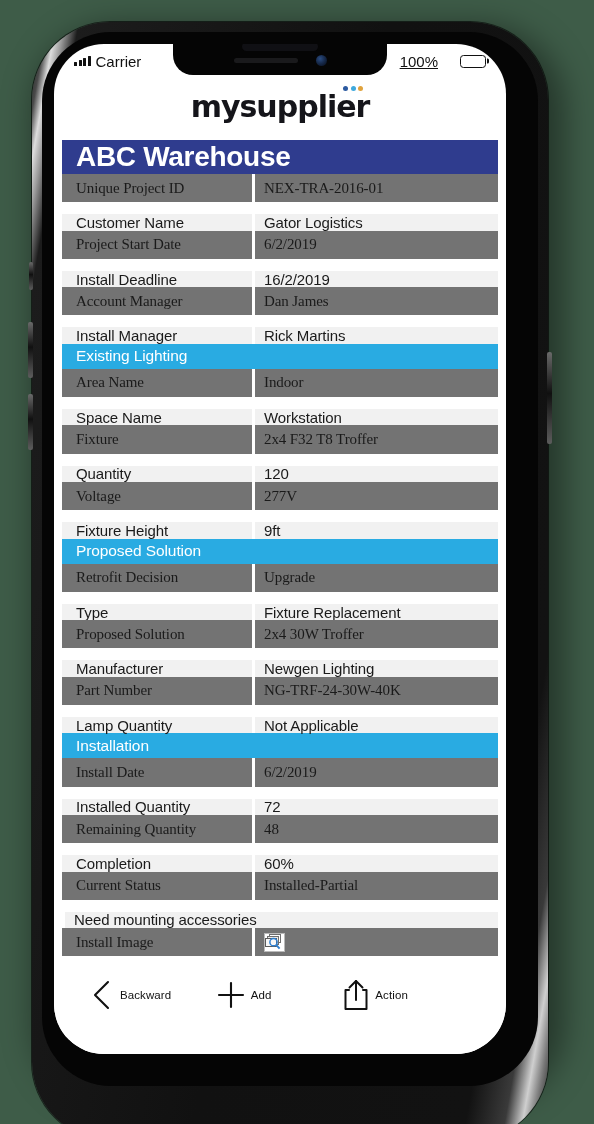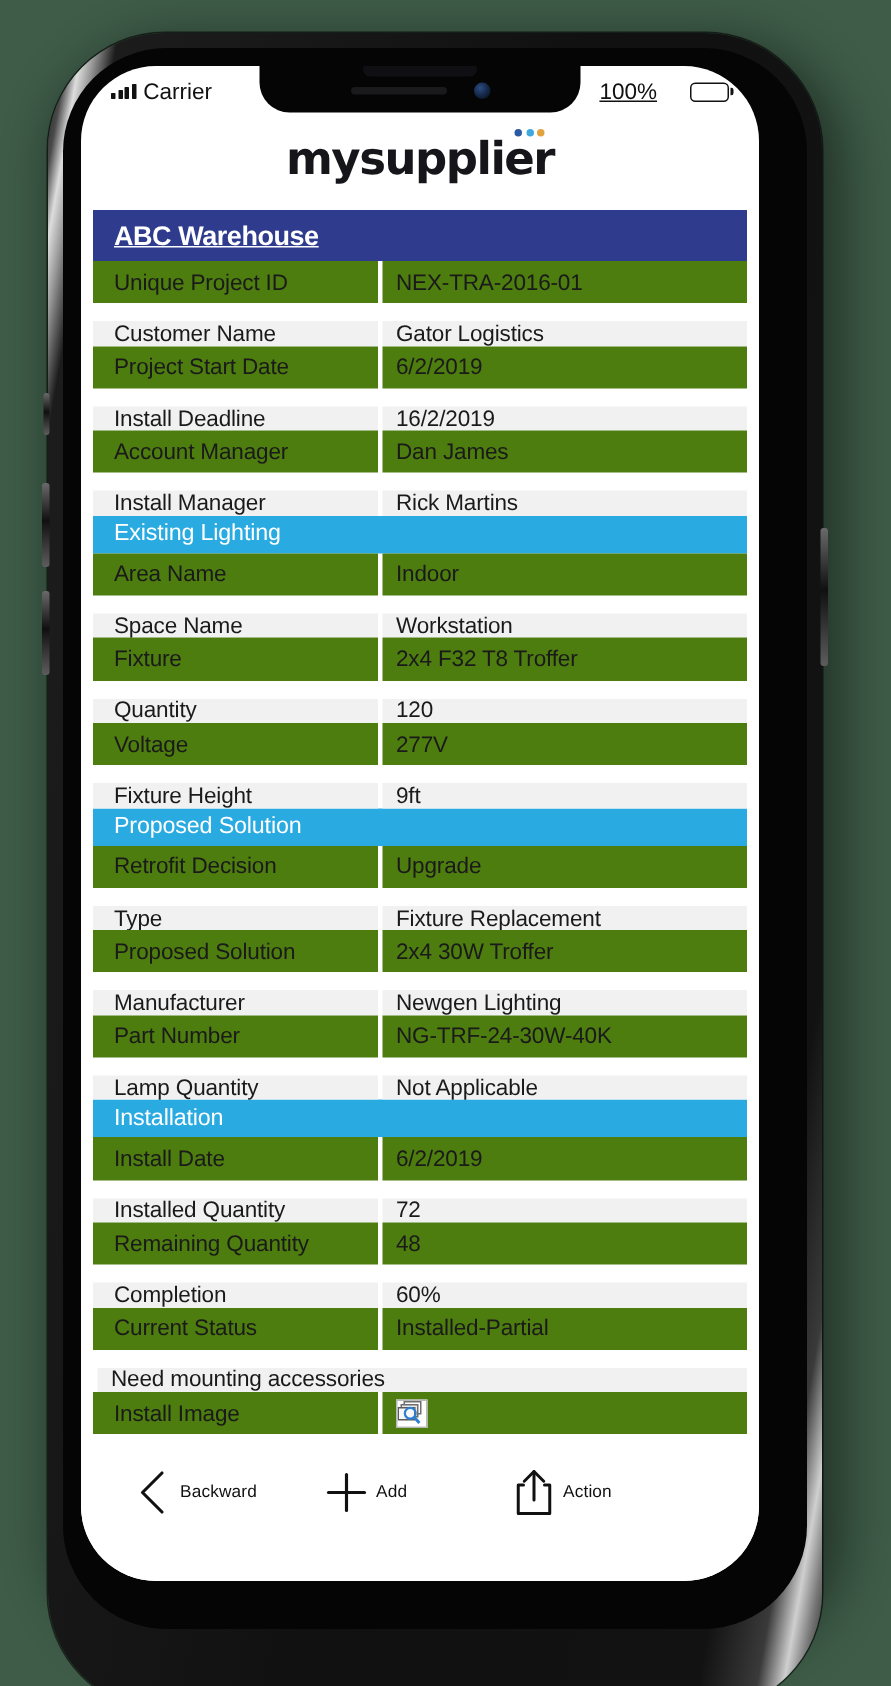--- a/index.html
+++ b/index.html
@@ -185,33 +185,32 @@
   .cell-value {
     flex: 1;
     display: flex; align-items: center;
     padding-left: 9px;
     font-size: 15px;
     color: #1a1a1a;
     letter-spacing: -0.1px;
     white-space: nowrap;
     margin-left: 3px;
   }
-  .row.shade .cell-label, .row.shade .cell-value { background: #4d7c0f; }
+  .row.shade .cell-label, .row.shade .cell-value { background: #737373; font-family: Liberation Serif, serif; }
   .row.light .cell-label, .row.light .cell-value { background: #f1f1f1; margin-top: 12px; }
 
   .row-title {
     height: 34px;
     display: flex; align-items: center;
     padding-left: 14px;
     background: #2f3c8e;
     color: #ffffff;
-    font-size: 18px;
+    font-size: 28px;
     font-weight: 700;
     letter-spacing: -0.3px;
-    text-decoration: underline;
   }
   .row-section {
     height: 25px;
     display: flex; align-items: center;
     padding-left: 14px;
     background: #29abe2;
     color: #ffffff;
     font-size: 15.5px;
     letter-spacing: -0.1px;
   }

